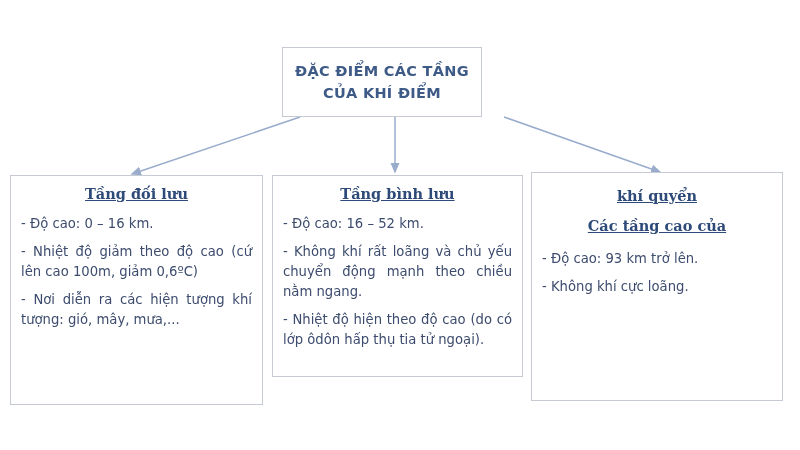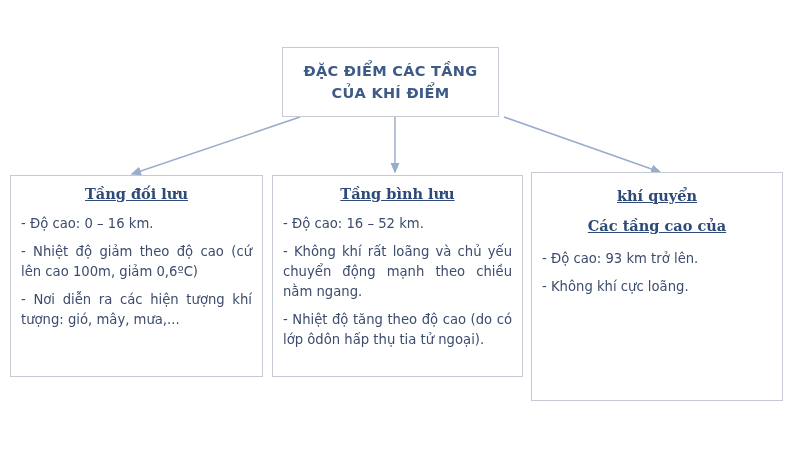--- a/index.html
+++ b/index.html
@@ -6,33 +6,33 @@
     body {
       width: 800px; height: 450px; background: #ffffff; position: relative; overflow: hidden;
       font-family: "DejaVu Sans", "Liberation Sans", sans-serif;
       color: #3b4a6b;
     }
     .box {
       position: absolute; box-sizing: border-box;
       border: 1.5px solid #c6cbd3; background: #ffffff;
     }
     #title-box {
-      left: 282px; top: 47px; width: 217px; height: 70px;
+      left: 282px; top: 47px; width: 200px; height: 70px;
       display: flex; flex-direction: column; align-items: center; justify-content: center;
       font-weight: bold; font-size: 14.5px; color: #3e5a86; line-height: 22px; text-align: center;
       letter-spacing: 0.3px;
     }
     .col { padding: 8px 10px 0 10px; font-size: 13.2px; line-height: 20px; }
     .col-title {
       text-align: center; font-weight: bold; text-decoration: underline;
       font-family: "DejaVu Serif", "Liberation Serif", serif;
       color: #2e4a78; font-size: 14.5px; margin-bottom: 10px;
     }
     .item { text-align: justify; margin-bottom: 8px; color: #3d4c6e; margin-top: 8px; }
-    #col-left { left: 10px; top: 175px; width: 253px; height: 202px; }
+    #col-left { left: 10px; top: 175px; width: 253px; height: 230px; }
     #col-mid { left: 272px; top: 175px; width: 251px; height: 202px; }
     #col-right { left: 531px; top: 172px; width: 252px; height: 229px; }
     #col-right .col-title { line-height: 30px; margin-bottom: 4px; }
     svg.arrows { position: absolute; left: 0; top: 0; }
   </style>
 </head>
 <body>
 
 <svg class="arrows" width="800" height="450">
   <defs>
@@ -54,21 +54,21 @@
   <div class="col-title">Tầng đối lưu</div>
   <div class="item">- Độ cao: 0 – 16 km.</div>
   <div class="item">- Nhiệt độ giảm theo độ cao (cứ lên cao 100m, giảm 0,6ºC)</div>
   <div class="item">- Nơi diễn ra các hiện tượng khí tượng: gió, mây, mưa,...</div>
 </div>
 
 <div id="col-mid" class="box col">
   <div class="col-title">Tầng bình lưu</div>
   <div class="item">- Độ cao: 16 – 52 km.</div>
   <div class="item">- Không khí rất loãng và chủ yếu chuyển động mạnh theo chiều nằm ngang.</div>
-  <div class="item">- Nhiệt độ tăng theo độ cao (do có lớp ôdôn hấp thụ tia tử ngoại).</div>
+  <div class="item">- Nhiệt độ hiện theo độ cao (do có lớp ôdôn hấp thụ tia tử ngoại).</div>
 </div>
 
 <div id="col-right" class="box col">
   <div class="col-title">
     <div>khí quyển</div>
     <div>Các tầng cao của</div>
   </div>
   <div class="item">- Độ cao: 93 km trở lên.</div>
   <div class="item">- Không khí cực loãng.</div>
 </div>

